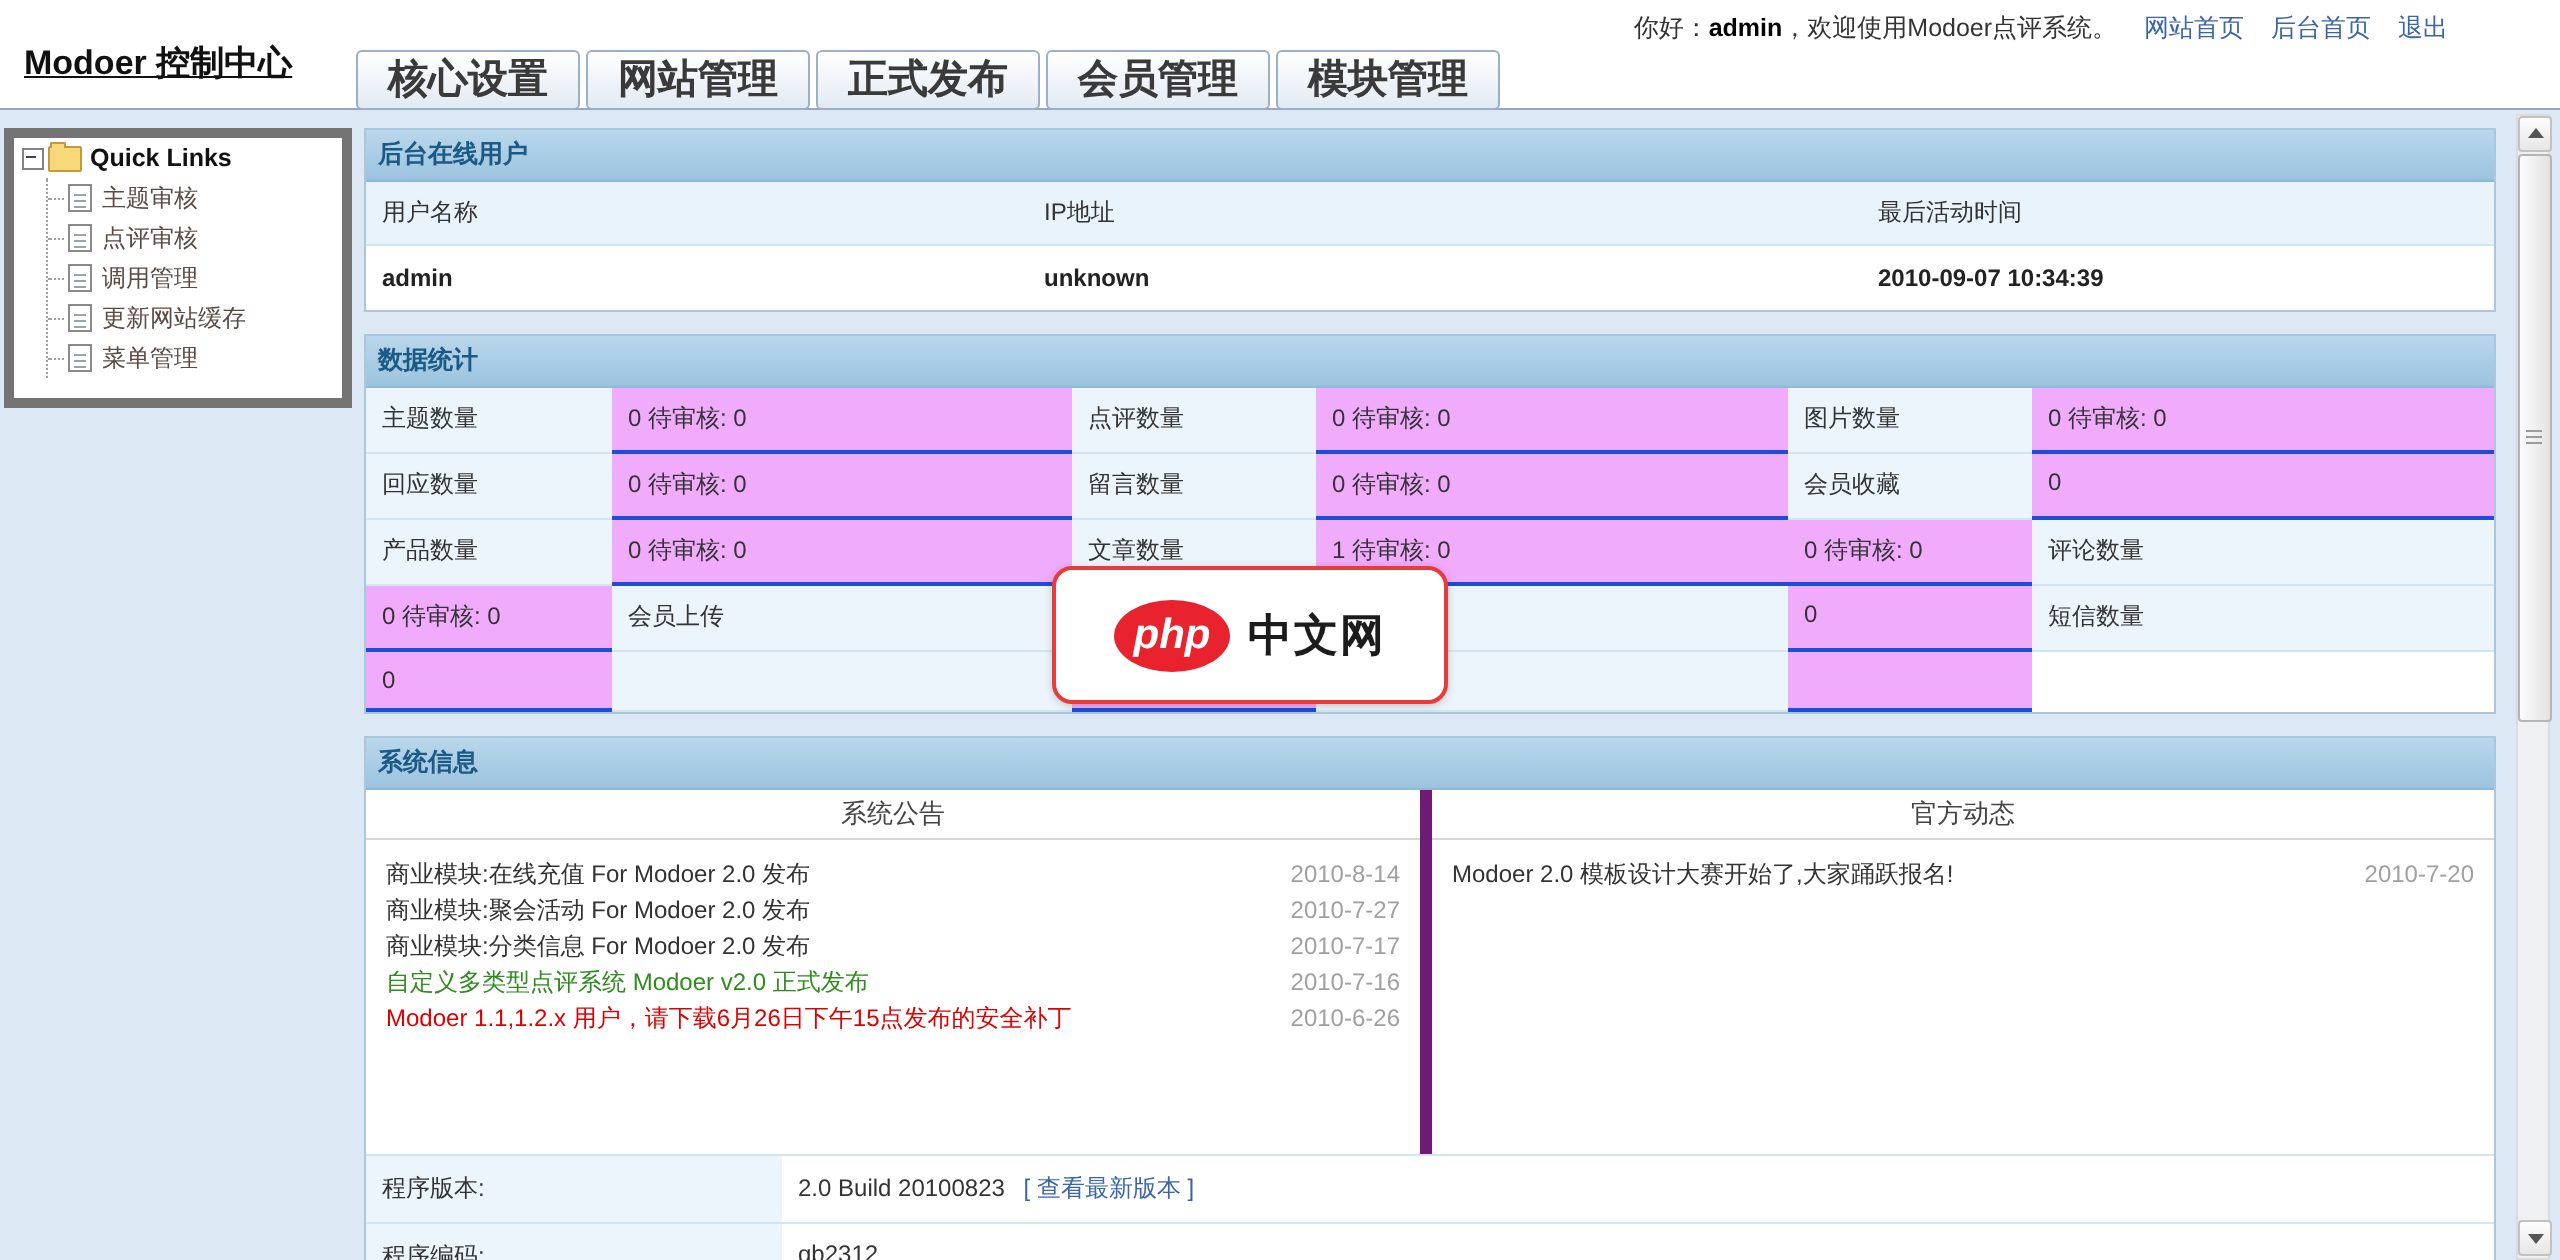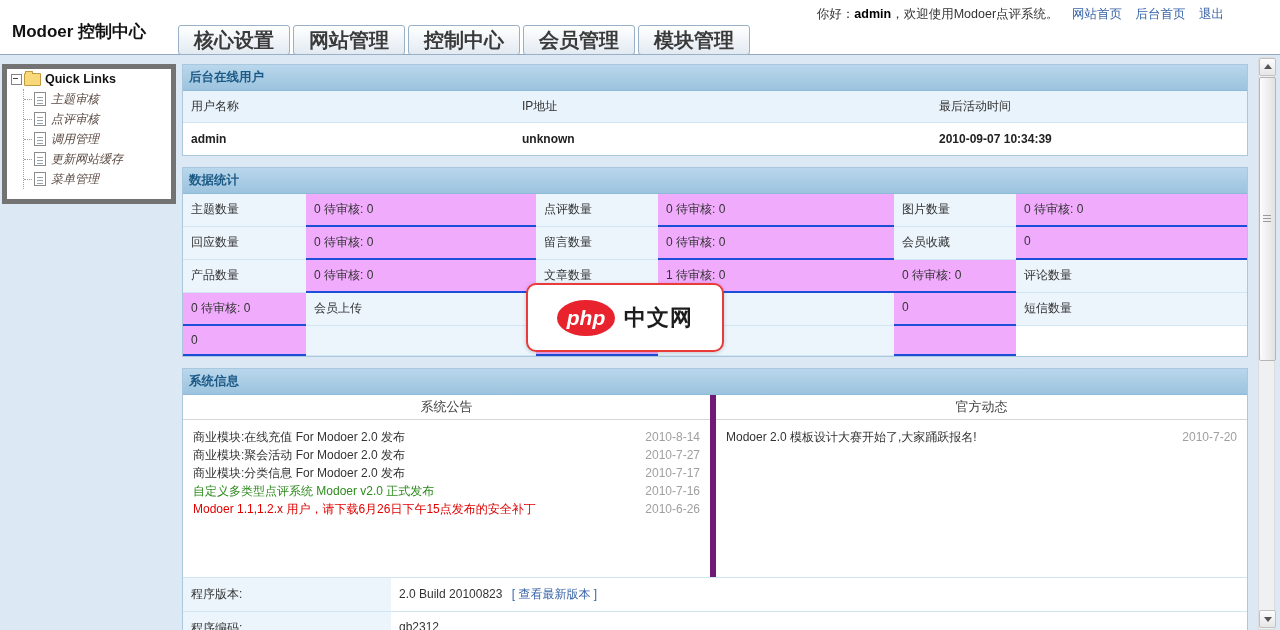--- a/index.html
+++ b/index.html
@@ -4,40 +4,40 @@
 <style>
   html,body{margin:0;padding:0;}
   body{
     width:1280px;height:630px;overflow:hidden;position:relative;
     background:#dce8f4;
     font-family:"Liberation Sans","DejaVu Sans",sans-serif;
     font-size:12px;color:#333;
   }
   
   .topbar{position:absolute;top:0;left:0;width:1280px;height:54px;background:#fff;border-bottom:1px solid #93a9c1;}
-  .app-title{position:absolute;top:20px;left:12px;font-size:17px;font-weight:bold;color:#111;}
+  .app-title{position:absolute;top:20px;left:12px;font-size:17px;font-weight:bold;color:#111;text-decoration:underline;}
   .greeting{position:absolute;top:6px;right:56px;font-size:12.5px;color:#333;white-space:nowrap;}
   .greeting b{color:#000;}
   .toplink{color:#3a66a8;text-decoration:none;margin-left:10px;cursor:pointer;}
   .tabs{position:absolute;top:25px;left:178px;display:flex;gap:3px;}
   .tab{
     height:28px;line-height:28px;padding:0 15px;
     background:linear-gradient(#ffffff,#e2eaf2);
     border:1px solid #9ab0c7;border-radius:3px;
     font-size:20px;font-weight:bold;color:#3a3a3a;cursor:pointer;
   }
   
   .sidebar{position:absolute;left:2px;top:64px;width:174px;background:#fff;border:5px solid #737373;padding:0 4px 10px 4px;box-sizing:border-box;}
   .tree-root{display:flex;align-items:center;height:20px;font-weight:bold;color:#111;font-size:12.5px;}
   .collapse-box{width:9px;height:9px;border:1px solid #848284;background:#fff;position:relative;margin-right:2px;flex:none;cursor:pointer;}
   .collapse-box:before{content:"";position:absolute;left:1px;top:3px;width:5px;height:1px;background:#444;}
   .icon-folder{width:15px;height:11px;background:#f8d878;border:1px solid #c09a3f;border-radius:1px;position:relative;margin-right:4px;flex:none;}
   .icon-folder:before{content:"";position:absolute;top:-3px;left:0;width:6px;height:2px;background:#f8d878;border:1px solid #c09a3f;border-bottom:none;border-radius:1px 1px 0 0;}
   .tree-items{margin-left:12px;border-left:1px dotted #a0a0a0;padding-left:0;}
-  .tree-item{display:flex;align-items:center;height:20px;color:#5a4a42;cursor:pointer;position:relative;padding-left:10px;font-style:italic;}
+  .tree-item{display:flex;align-items:center;height:20px;color:#5a4a42;cursor:pointer;position:relative;padding-left:10px;}
   .tree-item:before{content:"";position:absolute;left:0;top:10px;width:8px;border-top:1px dotted #a0a0a0;}
   .icon-doc{width:10px;height:12px;background:#fff;border:1px solid #8a8a8a;margin-right:5px;flex:none;
     background-image:repeating-linear-gradient(to bottom,transparent 0 2px,#9aa4ad 2px 3px);background-size:6px 9px;background-position:2px 2px;background-repeat:no-repeat;}
   
   .content{position:absolute;left:182px;top:64px;width:1066px;}
   .section{background:#fff;border:1px solid #a9c7dd;margin-bottom:11px;}
   .sec-head{height:25px;line-height:25px;padding-left:6px;
     background:linear-gradient(#b9d7ec,#9cc3de);border-bottom:1px solid #8fb9d8;
     font-weight:bold;color:#1c5a86;font-size:12.5px;}
   
@@ -89,21 +89,21 @@
   <div class="app-title">Modoer 控制中心</div>
   <div class="greeting">
     <span>你好：</span><b>admin</b><span>，欢迎使用Modoer点评系统。</span>
     <a class="toplink">网站首页</a>
     <a class="toplink">后台首页</a>
     <a class="toplink">退出</a>
   </div>
   <div class="tabs">
     <div class="tab">核心设置</div>
     <div class="tab">网站管理</div>
-    <div class="tab">控制中心</div>
+    <div class="tab">正式发布</div>
     <div class="tab">会员管理</div>
     <div class="tab">模块管理</div>
   </div>
 </div>
 
 <div class="sidebar">
   <div class="tree-root">
     <span class="collapse-box"></span>
     <span class="icon-folder"></span>
     <span>Quick Links</span>

